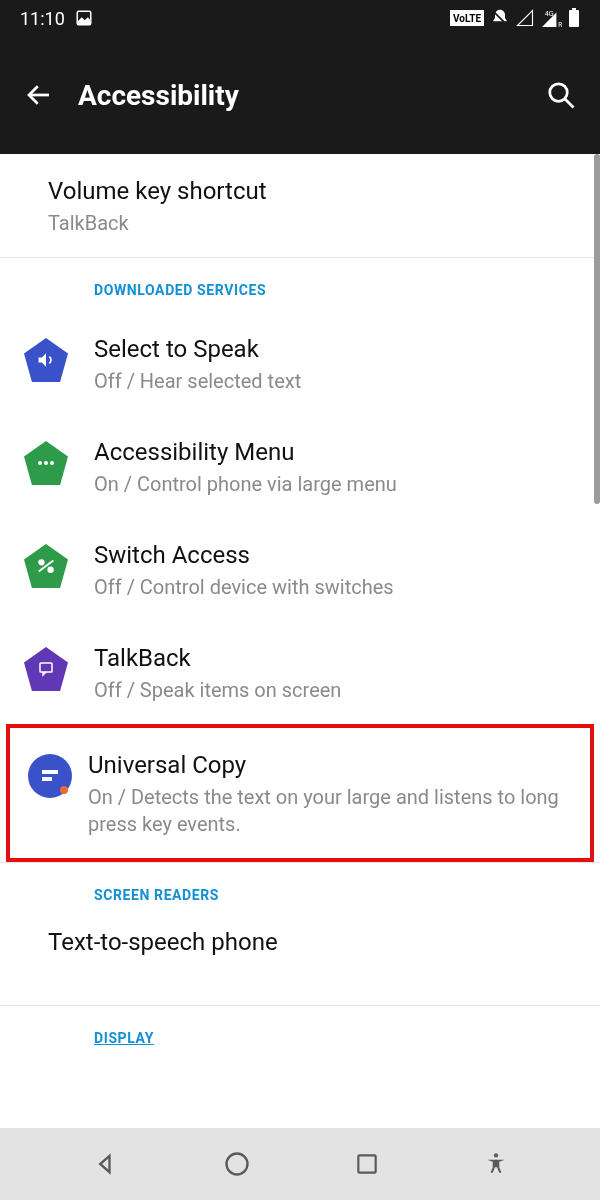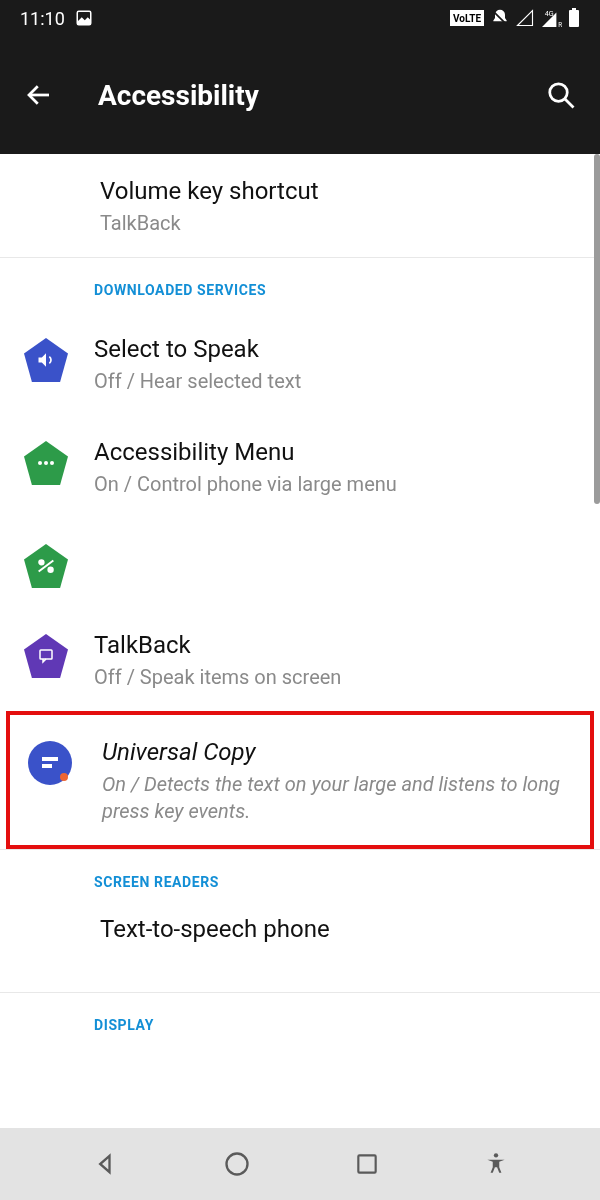--- a/index.html
+++ b/index.html
@@ -25,36 +25,36 @@
   .status-left { display: flex; align-items: center; gap: 10px; }
   .status-right { display: flex; align-items: center; gap: 6px; }
   .ic { display: inline-flex; }
   .header {
     background: #1a1a1a;
     color: #fff;
     height: 118px;
     display: flex;
     align-items: center;
     padding: 0 24px;
-    gap: 44px;
+    gap: 24px;
   }
   .header-title {
     font-size: 28px;
     font-weight: 700;
     flex: 1;
   }
   .content { background: #fff; }
   .item {
     display: flex;
     align-items: flex-start;
     padding: 20px 24px 20px 24px;
     gap: 26px;
     min-height: 88px;
   }
-  .item.no-icon { padding-left: 100px; }
+  .item.no-icon { padding-left: 48px; }
   .item .texts { flex: 1; padding-top: 2px; }
   .item-title { font-size: 24px; color: #111; line-height: 1.25; }
   .item-sub { font-size: 20px; color: #8a8a8a; margin-top: 4px; line-height: 1.35; }
   .section-header {
     padding: 24px 24px 14px 94px;
     font-size: 14px;
     letter-spacing: 0.6px;
     font-weight: 700;
     color: #138fd6;
   }
@@ -233,20 +233,24 @@
         <div class="shape" style="background:#2d9b49"></div>
         <div class="inner">
             <svg width="22" height="22" viewBox="0 0 24 24" fill="none" stroke="#fff" stroke-width="2.2">
               <circle cx="7" cy="8" r="2.4" fill="#fff"></circle>
               <circle cx="17" cy="16" r="2.4" fill="#fff"></circle>
               <path d="M4 18 L20 6"></path>
             </svg>
           </div>
       </div>
     </div>
+    <div class="texts">
+      <div class="item-title">Switch Access</div>
+      <div class="item-sub">Off / Control device with switches</div>
+    </div>
   </div>
 
   <div class="item">
     <div class="icon-slot">
       <div class="pentagon">
         <div class="shape" style="background:#6038b5"></div>
         <div class="inner">
             <svg width="18" height="18" viewBox="0 0 24 24" fill="none" stroke="#fff" stroke-width="2">
               <rect x="4" y="4" width="16" height="12" rx="1"></rect>
               <path d="M8 16 L8 20 L12 16"></path>
@@ -254,21 +258,21 @@
           </div>
       </div>
     </div>
     <div class="texts">
       <div class="item-title">TalkBack</div>
       <div class="item-sub">Off / Speak items on screen</div>
     </div>
   </div>
 
   <div class="highlight">
-    <div class="item" style="padding-left:18px; gap:30px;font-style:italic;">
+    <div class="item" style="padding-left:18px; gap:16px;">
       <div class="icon-slot">
         <div class="circle-icon" style="background:#3a52c9; position:relative;">
           <svg width="24" height="24" viewBox="0 0 24 24" fill="#fff">
               <rect x="4" y="6" width="16" height="4"></rect>
               <rect x="4" y="13" width="10" height="4"></rect>
             </svg>
           <span style="position:absolute; right:4px; bottom:4px; width:8px; height:8px; background:#e63; border-radius:50%;"></span>
         </div>
       </div>
       <div class="texts">
@@ -283,21 +287,21 @@
   <div class="section-header">SCREEN READERS</div>
 
   <div class="item no-icon" style="padding-top:8px; padding-bottom:16px;">
     <div class="texts">
       <div class="item-title">Text-to-speech phone</div>
     </div>
   </div>
 
   <div class="divider"></div>
 
-  <div class="section-header" style="padding-bottom:24px;">DISPLAY</div>
+  <div class="section-header" style="padding-bottom:24px;text-decoration:underline;">DISPLAY</div>
 
 </div>
 
 <div class="scroll-indicator"></div>
 
 <div class="navbar">
   <span class="ic">
     <svg width="28" height="28" viewBox="0 0 24 24" fill="none" stroke="#5a5a5a" stroke-width="2">
         <path d="M15 5 L7 12 L15 19 Z" fill="none"></path>
       </svg>

